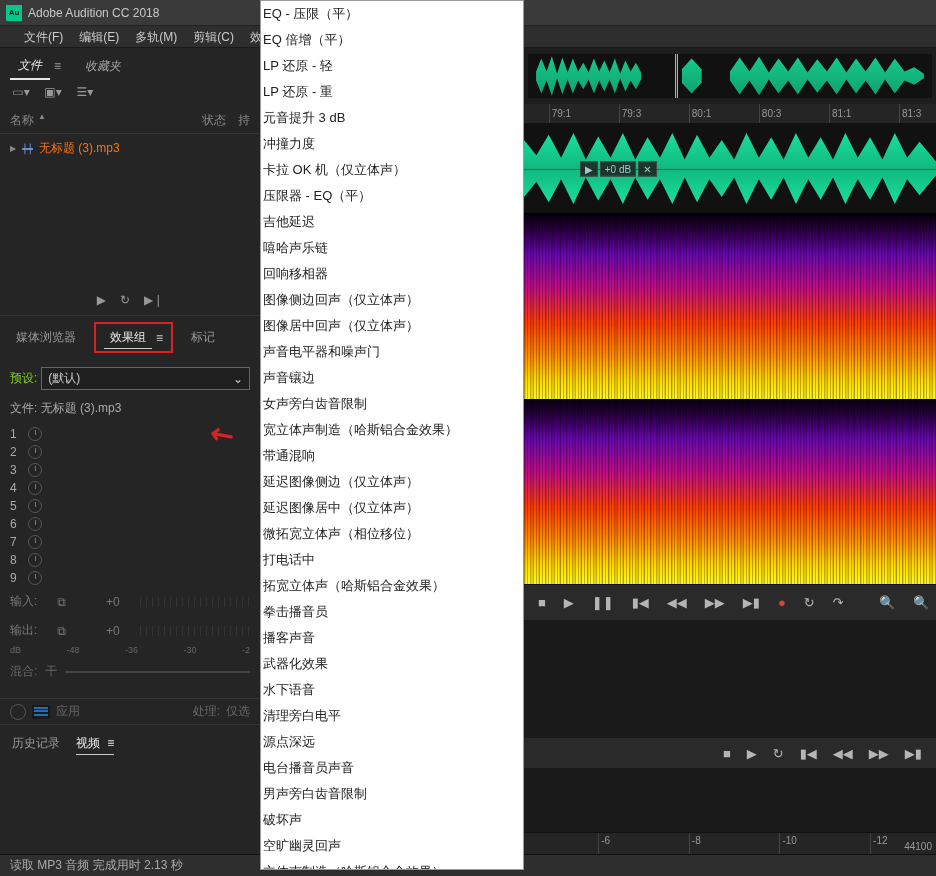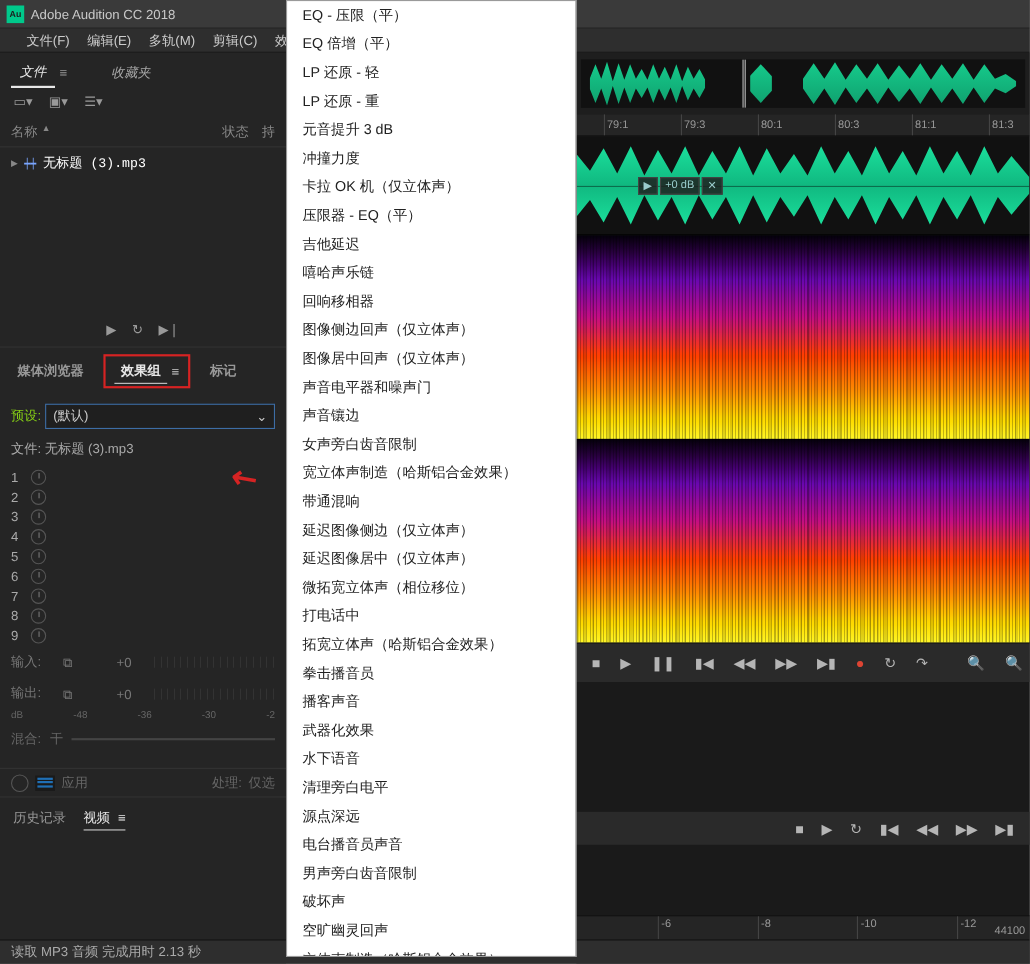--- a/index.html
+++ b/index.html
@@ -32,27 +32,27 @@
 .file-toolbar { display: flex; gap: 14px; padding: 8px 12px; }
 .icon-btn { width: 18px; height: 16px; display: inline-flex; align-items: center; justify-content: center; color: #999; }
 
 .list-header { display: flex; padding: 4px 10px; color: #888; border-bottom: 1px solid #333; }
 .list-header .arrow { font-size: 8px; margin-left: 4px; }
 .list-header .spacer { flex: 1; }
 
 .asset-row { display: flex; align-items: center; padding: 6px 10px; gap: 6px; }
 .asset-row .tri { color: #888; font-size: 8px; }
 .asset-row .wicon { color: #7aa6ff; font-size: 9px; }
-.asset-row .name { color: #ffffff; font-family: Liberation Mono, monospace; }
+.asset-row .name { color: #f97316; }
 
 
 .transport-mini { display: flex; gap: 14px; justify-content: center; padding: 10px 0 8px; color: #999; }
 
 
-.fxrack-tabs { display: flex; align-items: center; padding: 6px 10px; gap: 12px; border-top: 1px solid #333; font-weight: bold; }
+.fxrack-tabs { display: flex; align-items: center; padding: 6px 10px; gap: 12px; border-top: 1px solid #333; }
 .fxrack-tabs .tab { color: #999; padding: 3px 6px; }
 .fxrack-tabs .tab.active { color: #e8e8e8; }
 .fxrack-tabs .redbox { border: 2px solid #d62323; padding: 2px 8px; display: flex; align-items: center; gap: 4px; }
 .fxrack-tabs .redbox .uline { border-bottom: 1px solid #ccc; padding-bottom: 2px; }
 
 .preset-row { display: flex; align-items: center; padding: 8px 10px; gap: 4px; }
 .preset-row label { color: #84cc16; }
 .preset-select { flex: 1; background: #1f1f1f; border: 1px solid #3d6da5; color: #ccc; padding: 2px 6px; display: flex; justify-content: space-between; align-items: center; }
 
 .file-label { padding: 2px 10px 8px; color: #aaa; }
@@ -123,21 +123,21 @@
 
 .transport-bar2 { position: absolute; bottom: 108px; height: 30px; left: 0; right: 0; background: #2a2a2a; display: flex; align-items: center; gap: 16px; padding: 0 14px; justify-content: flex-end; }
 
 
 .sample-ruler { height: 22px; background: #252525; position: relative; font-size: 10px; color: #999; border-top: 1px solid #111; }
 .sample-ruler .tick { position: absolute; top: 0; height: 100%; border-left: 1px solid #444; padding: 2px 0 0 2px; }
 .sample-freq { position: absolute; right: 4px; bottom: 2px; font-size: 10px; color: #999; }
 
 
 .dropdown { position: absolute; left: 260px; top: 0; width: 264px; height: 870px; background: #fff; color: #222; border: 1px solid #9a9a9a; overflow: hidden; z-index: 50; }
-.dropdown .ditem { padding: 4px 14px; font-size: 13px; line-height: 18px; white-space: nowrap; }
+.dropdown .ditem { padding: 4px 2px; font-size: 13px; line-height: 18px; white-space: nowrap; }
 
 
 .statusbar { position: absolute; bottom: 0; left: 0; right: 0; height: 22px; background: #2e2e2e; color: #aaa; display: flex; align-items: center; padding: 0 10px; border-top: 1px solid #111; }
 
 
 .u { font-family: "Segoe UI Symbol", Arial, sans-serif; }
 </style>
 </head>
 <body>
 
@@ -153,21 +153,21 @@
   <div class="mitem">剪辑(C)</div>
   <div class="mitem">效</div>
 </div>
 
 <div class="leftcol">
   <div class="panel-tabs">
     <div class="panel-tab active">
       <span>文件</span>
     </div>
     <span class="burger u">≡</span>
-    <div class="panel-tab" style="margin-left:32px">收藏夹</div>
+    <div class="panel-tab" style="margin-left:16px">收藏夹</div>
   </div>
 
   <div class="file-toolbar">
     <span class="icon-btn u">▭▾</span>
     <span class="icon-btn u">▣▾</span>
     <span class="icon-btn u">☰▾</span>
   </div>
 
   <div class="list-header">
     <span>名称</span>

